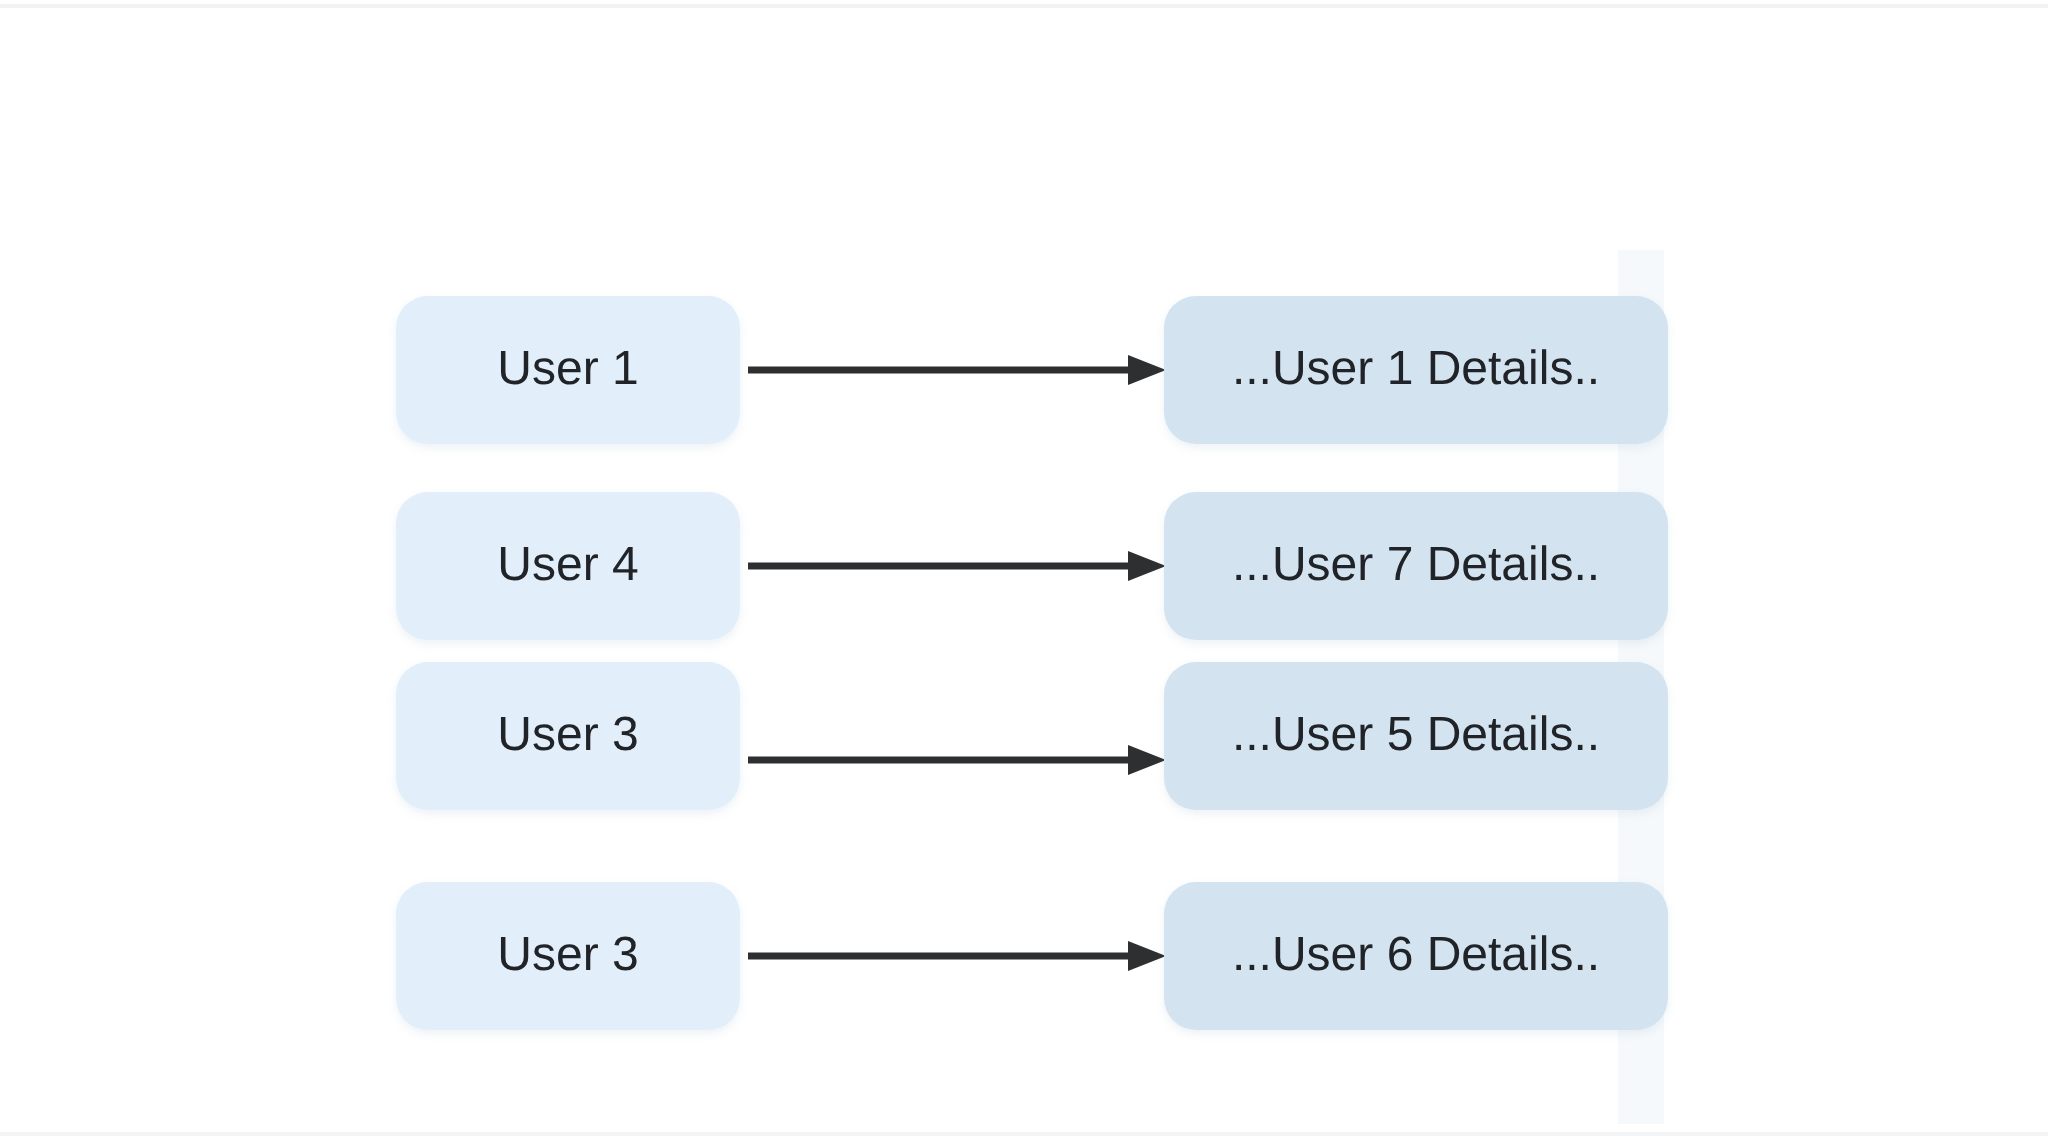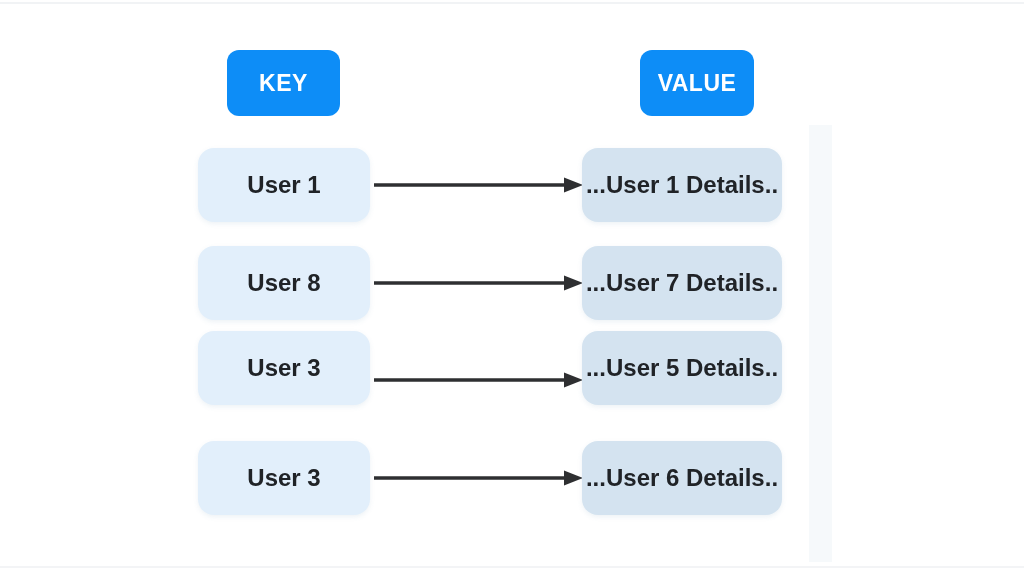--- a/index.html
+++ b/index.html
@@ -61,30 +61,29 @@
   .kbox, .vbox {
     position: absolute;
     height: 74px;
     border-radius: 16px;
     display: flex;
     align-items: center;
     justify-content: center;
     color: var(--text-color);
     font-size: 24px;
     box-shadow: 0 2px 5px rgba(110, 145, 180, 0.12);
-    font-weight: bold;
   }
   .kbox {
     left: 198px;
     width: 172px;
     background: var(--key-box-bg);
   }
   .vbox {
     left: 582px;
-    width: 200px;
+    width: 252px;
     background: var(--value-box-bg);
   }
 
   .row-1 .kbox, .row-1 .vbox { top: 148px; }
   .row-2 .kbox, .row-2 .vbox { top: 246px; }
   .row-3 .kbox, .row-3 .vbox { top: 331px; }
   .row-4 .kbox, .row-4 .vbox { top: 441px; }
 
   .arrow {
     position: absolute;
@@ -101,45 +100,39 @@
 </style>
 </head>
 <body>
 
 <div class="stage">
 
   <div class="edge-line top"></div>
   <div class="edge-line bottom"></div>
   <div class="right-band"></div>
 
-  <div class="col-header key">
-    <span>KEY</span>
-  </div>
-  <div class="col-header value">
-    <span>VALUE</span>
-  </div>
 
   <div class="row row-1">
     <div class="kbox">
       <span>User 1</span>
     </div>
     <div class="arrow">
       <svg viewBox="0 0 212 18" xmlns="http://www.w3.org/2000/svg">
         <line x1="1" y1="9" x2="194" y2="9" stroke="currentColor" stroke-width="3.5"></line>
         <polygon points="191,1.5 210,9 191,16.5" fill="currentColor"></polygon>
       </svg>
     </div>
     <div class="vbox">
       <span>...User 1 Details..</span>
     </div>
   </div>
 
   <div class="row row-2">
     <div class="kbox">
-      <span>User 8</span>
+      <span>User 4</span>
     </div>
     <div class="arrow">
       <svg viewBox="0 0 212 18" xmlns="http://www.w3.org/2000/svg">
         <line x1="1" y1="9" x2="194" y2="9" stroke="currentColor" stroke-width="3.5"></line>
         <polygon points="191,1.5 210,9 191,16.5" fill="currentColor"></polygon>
       </svg>
     </div>
     <div class="vbox">
       <span>...User 7 Details..</span>
     </div>

